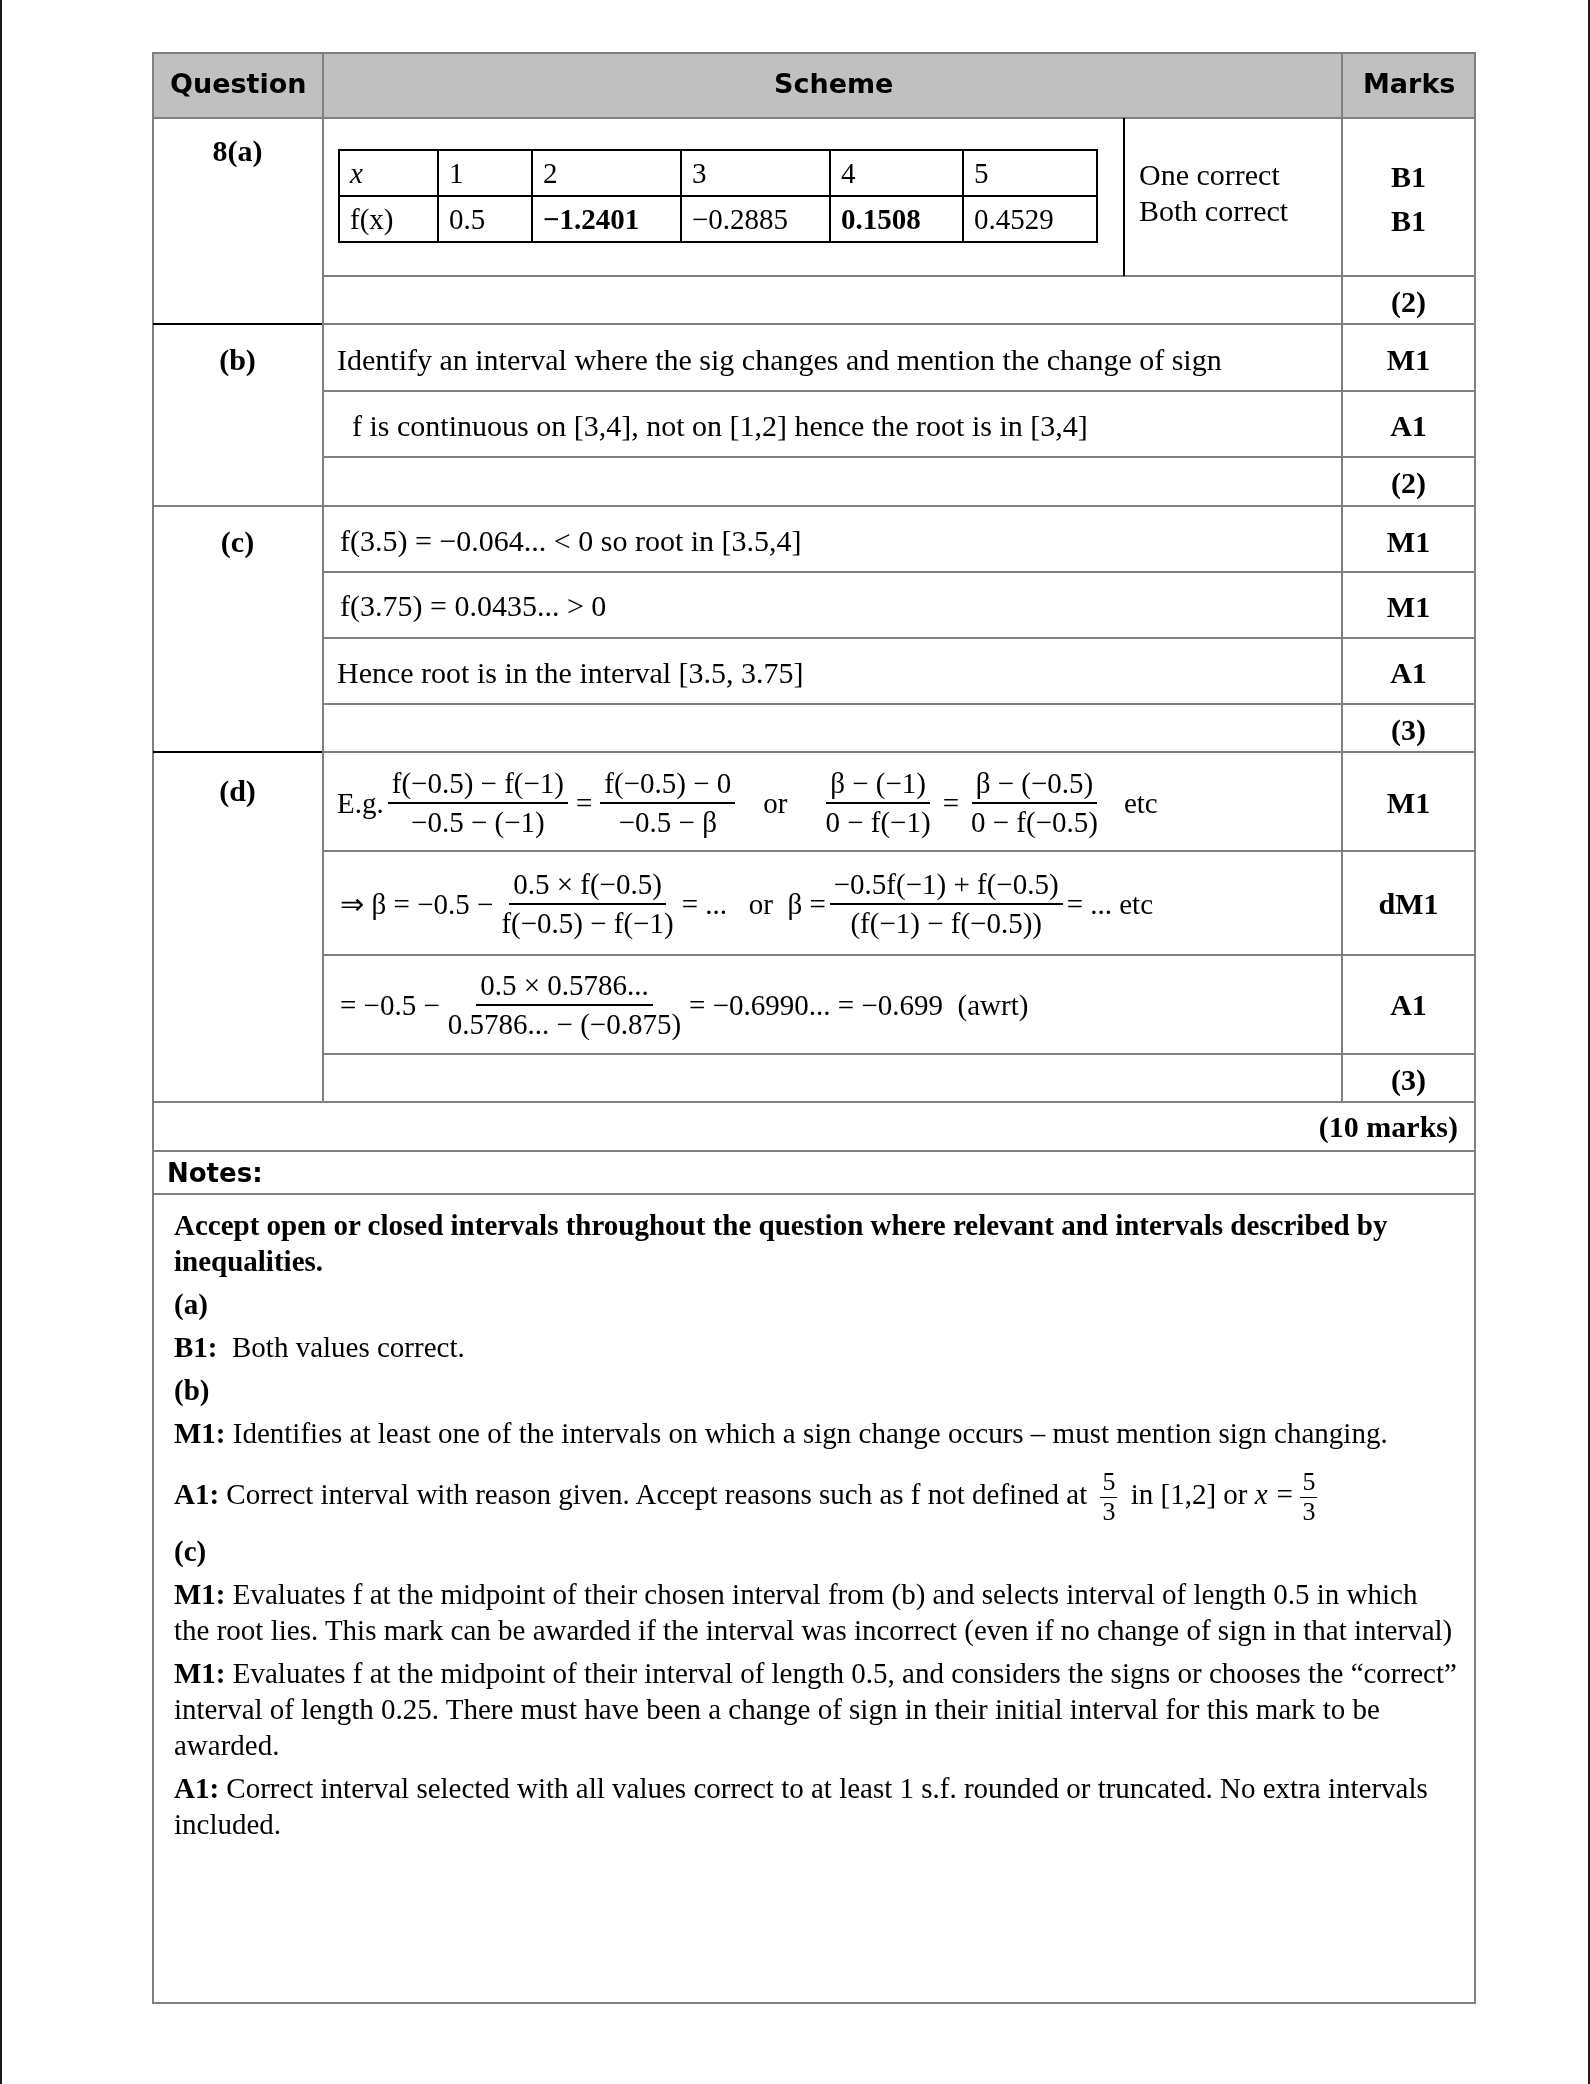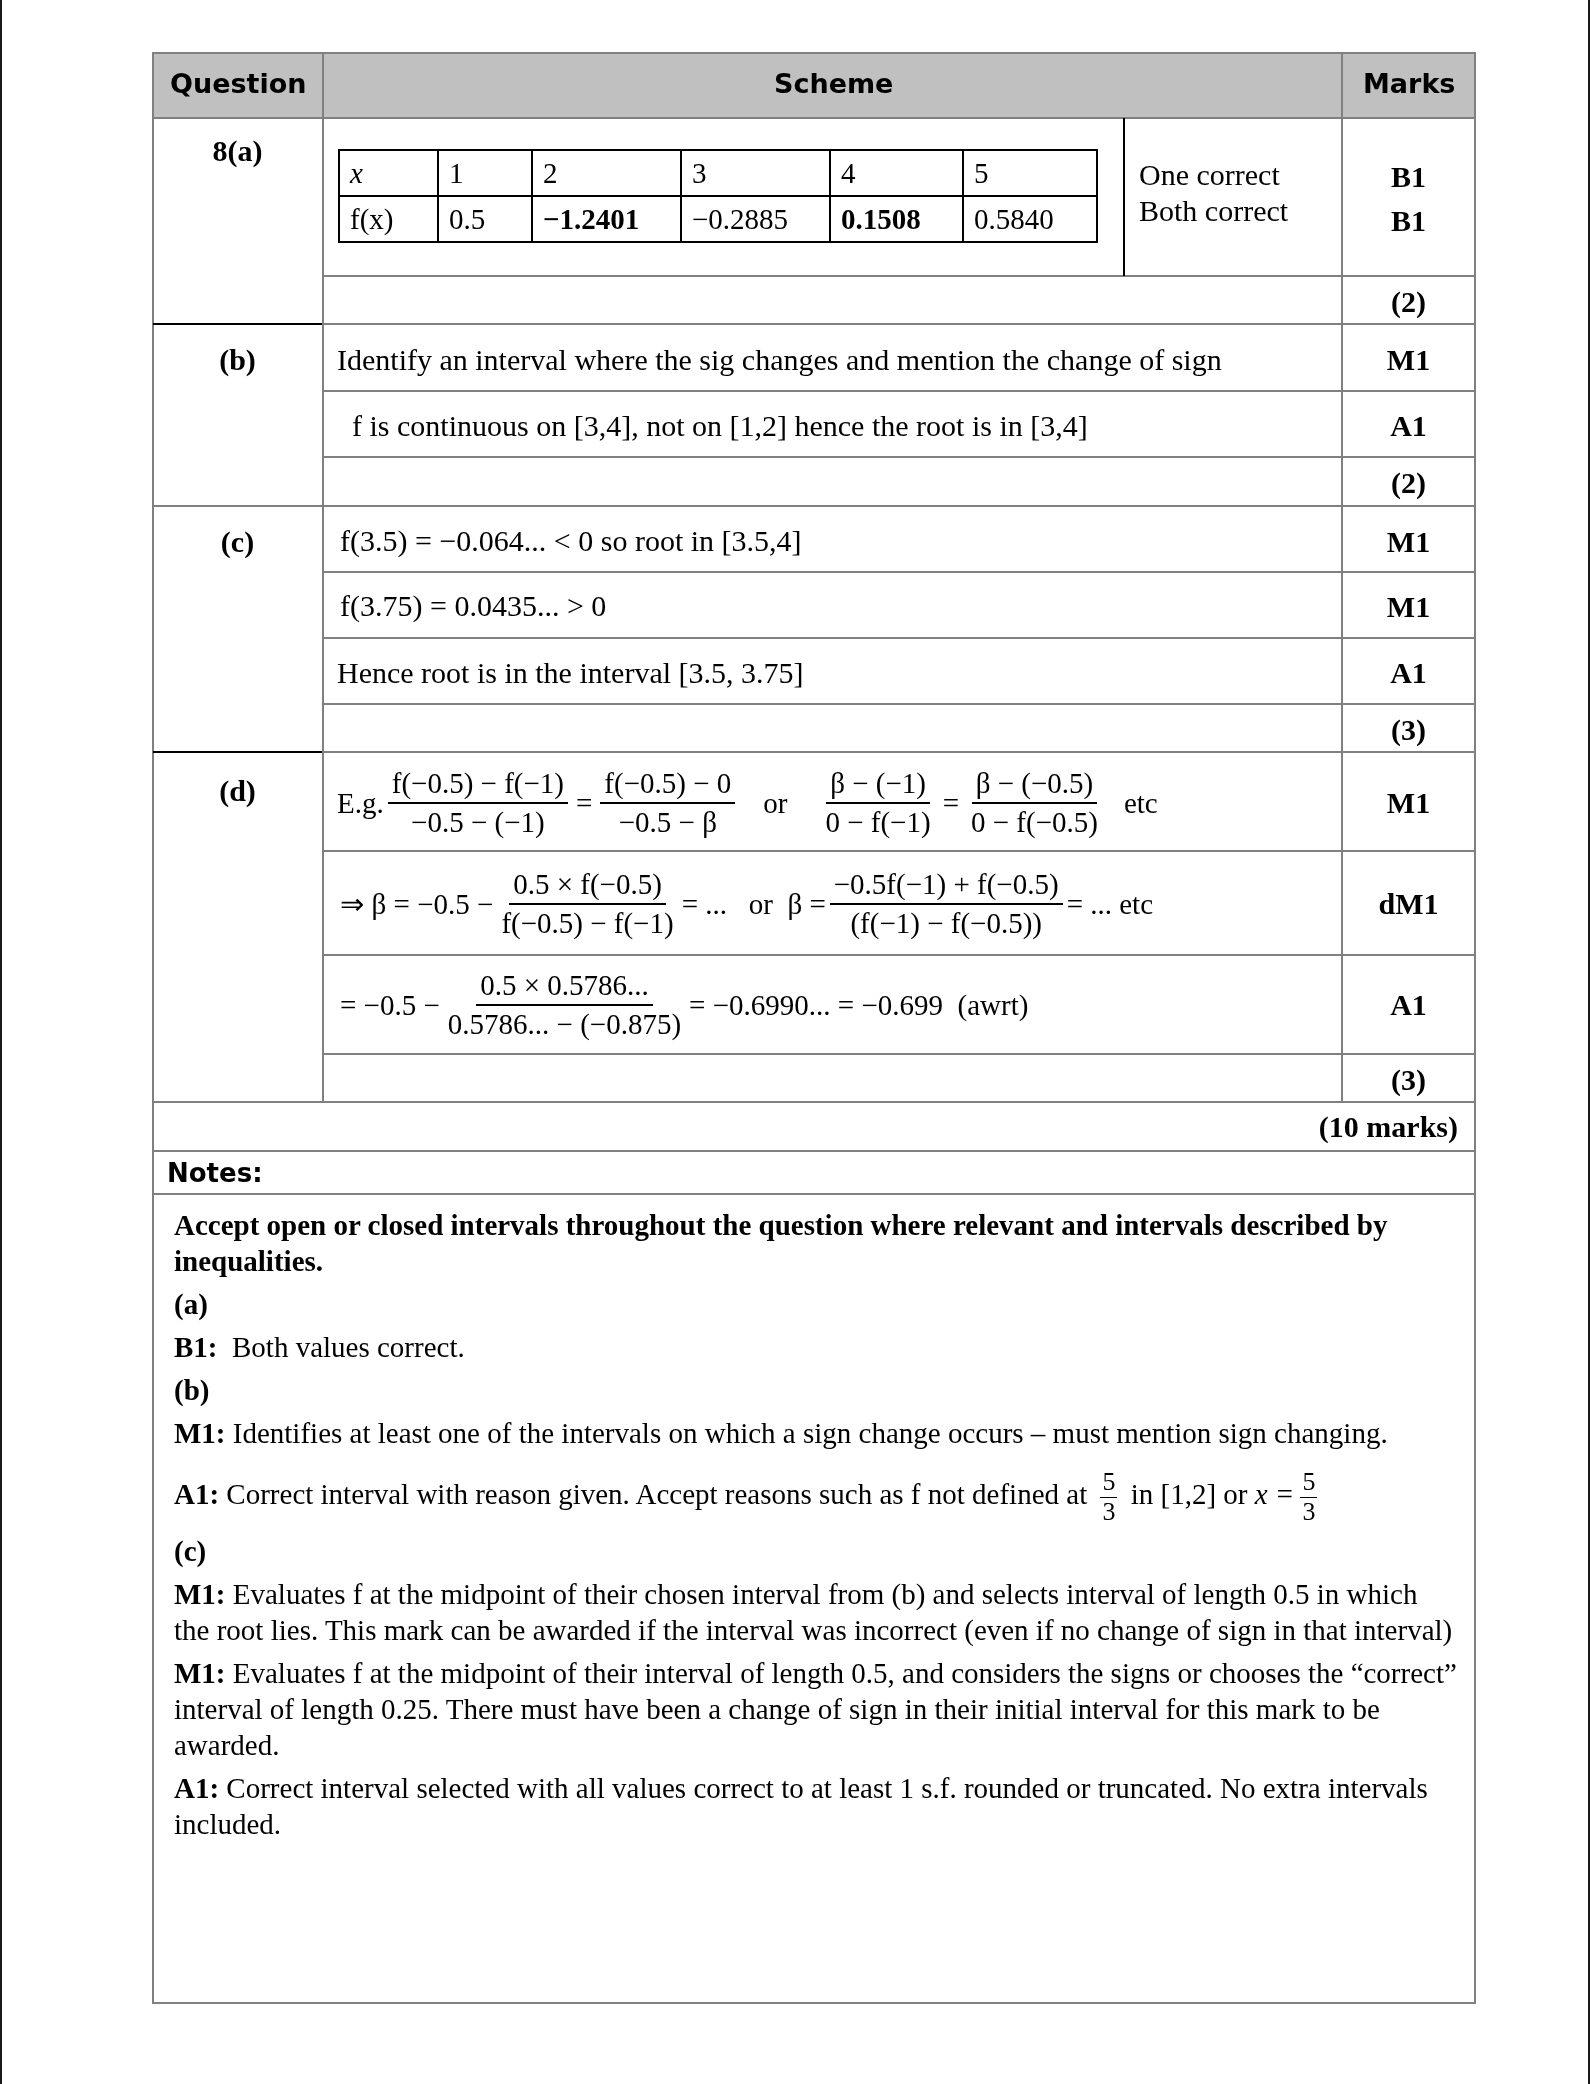--- a/index.html
+++ b/index.html
@@ -91,21 +91,21 @@
     <td style="width:127px;">3</td>
     <td style="width:111px;">4</td>
     <td style="width:112px;">5</td>
   </tr>
   <tr>
     <td>f(x)</td>
     <td>0.5</td>
     <td class="b">−1.2401</td>
     <td>−0.2885</td>
     <td class="b">0.1508</td>
-    <td>0.5840</td>
+    <td>0.4529</td>
   </tr>
 </tbody>
   </table>
 <div class="blk-v" style="left:1123px; top:118px; height:158px;"></div>
 <div class="txt" style="left:1139px; top:158px;">One correct</div>
 <div class="txt" style="left:1139px; top:194px;">Both correct</div>
 <div class="mark" style="top:160px;">B1</div>
 <div class="mark" style="top:204px;">B1</div>
 <div class="mark" style="top:285px;">(2)</div>
 

